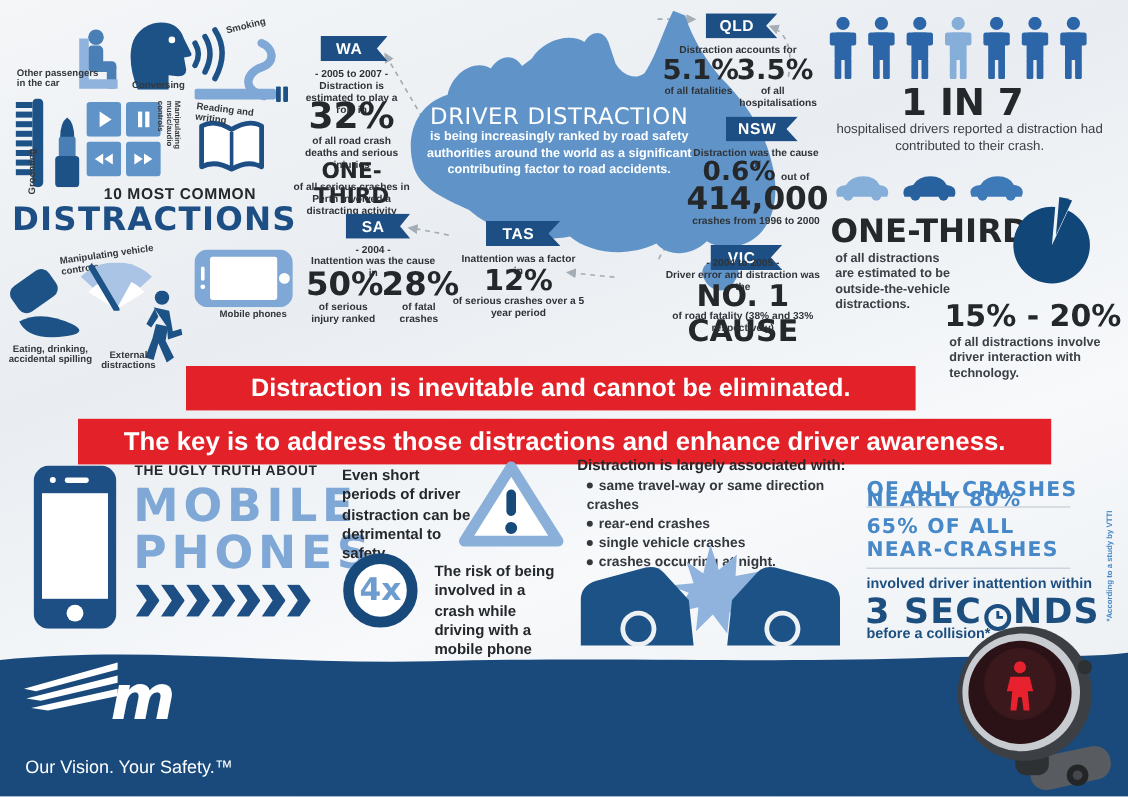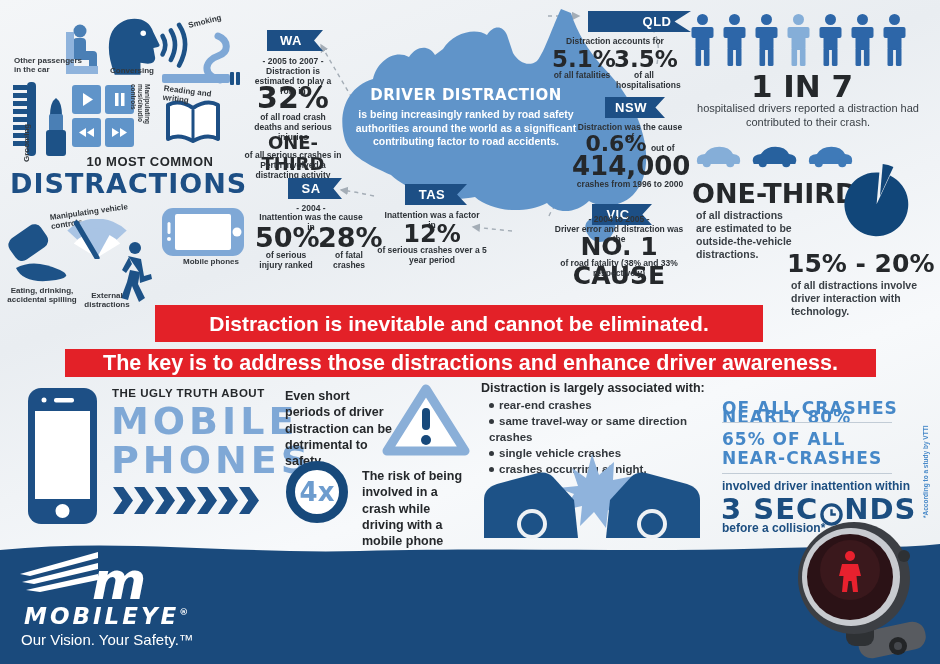--- a/index.html
+++ b/index.html
@@ -65,21 +65,21 @@
   </svg>
 
   <svg class="abs" style="left:325px;top:5px" width="345" height="260" viewBox="0 0 345 260">
     <path fill="#6094c9" d="M 20,135 C 12,108 22,82 48,74 C 52,56 70,44 84,52 C 92,40 104,40 110,50 L 118,44
       C 128,28 150,22 162,30 C 168,20 178,20 182,30 L 188,48 C 194,58 204,62 212,56
       C 220,46 228,20 236,4 L 246,8 C 252,28 264,46 276,60 C 296,80 312,104 318,130
       C 324,152 322,176 308,190 C 296,202 276,204 264,196 C 252,208 232,210 222,198
       C 198,210 166,206 150,192 C 120,198 86,188 66,170 C 44,160 26,152 20,135 Z"></path>
     <path fill="#6094c9" d="M 262,228 C 256,216 268,210 278,214 C 288,210 294,220 288,228 C 282,240 268,240 262,228 Z"></path>
   </svg>
-  <div class="abs ctr" style="left:352px;top:86px;width:228px;color:#fff;font-weight:700;font-size:15px;letter-spacing:.5px;font-family:'DejaVu Sans',sans-serif;">DRIVER DISTRACTION</div>
+  <div class="abs ctr" style="left:352px;top:86px;width:228px;color:#fff;font-weight:400;font-size:19px;letter-spacing:.5px;font-family:'DejaVu Sans',sans-serif;">DRIVER DISTRACTION</div>
   <div class="abs ctr" style="left:355px;top:108px;width:222px;color:#fff;font-weight:700;font-size:10.5px;line-height:1.3;">is being increasingly ranked by road safety authorities around the world as a significant contributing factor to road accidents.</div>
 
   <svg class="abs" style="left:13px;top:82px" width="26" height="74" viewBox="0 0 26 74">
     <rect x="14" y="0" width="9" height="74" rx="4" fill="#1d5287"></rect>
     <g fill="#1d5287">
       <rect x="0" y="3" width="14" height="5"></rect>
         <rect x="0" y="11" width="14" height="5"></rect>
       <rect x="0" y="19" width="14" height="5"></rect>
         <rect x="0" y="27" width="14" height="5"></rect>
       <rect x="0" y="35" width="14" height="5"></rect>
@@ -207,21 +207,21 @@
   <div class="abs stat-xl ctr" style="left:255px;top:222px;width:64px;font-size:27px;">50%</div>
   <div class="abs stat-xl ctr" style="left:318px;top:222px;width:62px;font-size:27px;">28%</div>
   <div class="abs desc ctr" style="left:256px;top:250px;width:60px;">of serious injury ranked</div>
   <div class="abs desc ctr" style="left:320px;top:250px;width:58px;">of fatal crashes</div>
 
   <div class="abs ribbon" style="left:405px;top:184px;width:54px;">TAS</div>
   <div class="abs lead ctr" style="left:382px;top:210px;width:100px;">Inattention was a factor in</div>
   <div class="abs stat-xl ctr" style="left:400px;top:220px;width:64px;font-size:24px;">12%</div>
   <div class="abs desc ctr" style="left:377px;top:245px;width:110px;">of serious crashes over a 5 year period</div>
 
-  <div class="abs ribbon" style="left:588px;top:11px;width:52px;padding-left:43px;">QLD</div>
+  <div class="abs ribbon" style="left:588px;top:11px;width:52px;">QLD</div>
   <div class="abs lead ctr" style="left:560px;top:36px;width:110px;">Distraction accounts for</div>
   <div class="abs stat-xl ctr" style="left:552px;top:46px;width:60px;font-size:23px;">5.1%</div>
   <div class="abs stat-xl ctr" style="left:614px;top:46px;width:58px;font-size:23px;">3.5%</div>
   <div class="abs desc ctr" style="left:552px;top:70px;width:60px;">of all fatalities</div>
   <div class="abs desc ctr" style="left:616px;top:70px;width:56px;">of all hospitalisations</div>
 
   <div class="abs ribbon" style="left:605px;top:97px;width:52px;">NSW</div>
   <div class="abs lead ctr" style="left:575px;top:122px;width:110px;">Distraction was the cause of</div>
   <div class="abs" style="left:575px;top:131px;width:110px;text-align:center;">
     <span class="stat-xl" style="font-size:22px;">0.6%</span>
@@ -276,21 +276,21 @@
   <div class="abs stat-xl" style="left:692px;top:178px;font-size:27px;">ONE-THIRD</div>
   <div class="abs" style="left:696px;top:209px;width:104px;font-size:10.5px;font-weight:700;color:#3a4046;line-height:1.25;">of all distractions are estimated to be outside-the-vehicle distractions.</div>
   <svg class="abs" style="left:843px;top:156px" width="84" height="90" viewBox="0 0 100 92">
     <path d="M40 50 L43.3 12.1 A38 38 0 1 0 56 15.6 Z" fill="#114679"></path>
     <path d="M44 40 L47.3 2.1 A38 38 0 0 1 60 5.6 Z" fill="#114679"></path>
   </svg>
   <div class="abs stat-xl" style="left:787px;top:249px;font-size:25px;">15% - 20%</div>
   <div class="abs" style="left:791px;top:279px;width:132px;font-size:10.5px;font-weight:700;color:#3a4046;line-height:1.25;">of all distractions involve driver interaction with technology.</div>
 
   <div class="abs banner" style="left:155px;top:281px;width:608px;height:37px;font-size:21px;">Distraction is inevitable and cannot be eliminated.</div>
-  <div class="abs banner" style="left:65px;top:325px;width:811px;height:28px;font-size:21.5px;">The key is to address those distractions and enhance driver awareness.</div>
+  <div class="abs banner" style="left:65px;top:325px;width:811px;height:38px;font-size:21.5px;">The key is to address those distractions and enhance driver awareness.</div>
 
   <svg class="abs" style="left:28px;top:388px" width="69" height="136" viewBox="0 0 69 136">
     <rect x="0" y="0" width="69" height="136" rx="13" fill="#1d4f85"></rect>
     <rect x="7" y="23" width="55" height="88" fill="#fff"></rect>
     <rect x="26" y="10" width="20" height="4.5" rx="2" fill="#fff"></rect>
     <circle cx="16" cy="12" r="2.5" fill="#fff"></circle>
     <circle cx="34.5" cy="123" r="7" fill="#fff"></circle>
   </svg>
   <div class="abs" style="left:112px;top:387px;font-size:11.5px;font-weight:800;color:#25282b;letter-spacing:.5px;">THE UGLY TRUTH ABOUT</div>
   <div class="abs" style="left:111px;top:399px;font-size:38px;font-weight:800;color:#7fa8d6;letter-spacing:4px;font-family:'DejaVu Sans',sans-serif;">MOBILE</div>
@@ -307,22 +307,22 @@
     <circle cx="44" cy="56" r="5" fill="#17497b"></circle>
   </svg>
 
   <div class="abs" style="left:286px;top:461px;width:62px;height:62px;border-radius:50%;border:9px solid #17497b;background:#fff;box-sizing:border-box;display:flex;align-items:center;justify-content:center;">
     <span style="font-size:26px;font-weight:800;color:#6d9cce;font-family:'DejaVu Sans',sans-serif;">4x</span>
   </div>
   <div class="abs" style="left:362px;top:468px;width:112px;font-size:12.5px;font-weight:800;color:#25282b;line-height:1.3;">The risk of being involved in a crash while driving with a mobile phone</div>
 
   <div class="abs" style="left:481px;top:381px;font-size:12.5px;font-weight:800;color:#25282b;">Distraction is largely associated with:</div>
   <div class="abs" style="left:489px;top:397px;width:210px;">
+    <div style="font-size:11.5px;font-weight:700;color:#33383d;line-height:16px;"><span class="dot"></span><span>same travel-way or same direction crashes</span></div>
     <div style="font-size:11.5px;font-weight:700;color:#33383d;line-height:16px;"><span class="dot"></span><span>rear-end crashes</span></div>
-    <div style="font-size:11.5px;font-weight:700;color:#33383d;line-height:16px;"><span class="dot"></span><span>same travel-way or same direction crashes</span></div>
     <div style="font-size:11.5px;font-weight:700;color:#33383d;line-height:16px;"><span class="dot"></span><span>single vehicle crashes</span></div>
     <div style="font-size:11.5px;font-weight:700;color:#33383d;line-height:16px;"><span class="dot"></span><span>crashes occurring at night.</span></div>
   </div>
 
   <svg class="abs" style="left:482px;top:450px" width="220" height="90" viewBox="0 0 220 90">
     <polygon fill="#8fb3dc" points="110,4 117,25 132,12 131,30 152,26 140,42 158,48 138,52 146,68 126,60 124,78 112,62 98,76 100,56 82,60 92,44 76,38 96,36 90,18 104,28"></polygon>
     <g fill="#1d5287">
       <path d="M2 88 L2 50 Q2 38 15 34 L56 23 Q65 21 71 27 L92 50 L96 88 Z"></path>
       <path d="M218 88 L218 50 Q218 38 205 34 L164 23 Q155 21 149 27 L128 50 L124 88 Z"></path>
     </g>
@@ -354,23 +354,20 @@
     <path d="M0,12 C120,0 230,16 360,13 C520,9 640,15 780,10 C840,8 900,11 940,6 L940,126 L0,126 Z" fill="#1a4a7c"></path>
   </svg>
   <svg class="abs" style="left:20px;top:548px;overflow:visible" width="170" height="56" viewBox="0 0 170 56">
     <g fill="#fff">
       <polygon points="0,26 78,4 78,10 10,28"></polygon>
       <polygon points="2,34 78,15 78,21 14,36"></polygon>
       <polygon points="6,42 78,26 78,32 20,44"></polygon>
     </g>
     <text x="72" y="51" font-size="52" font-weight="bold" font-style="italic" fill="#fff" font-family="DejaVu Sans, sans-serif">m</text>
   </svg>
-  <div class="abs" style="left:24px;top:603px;color:#fff;font-style:italic;font-weight:800;font-size:23px;letter-spacing:3px;font-family:'DejaVu Sans',sans-serif;">
-    <span>MOBILEYE</span><span style="font-size:9px;vertical-align:super;letter-spacing:0;">®</span>
-  </div>
   <div class="abs" style="left:21px;top:631px;color:#fff;font-size:15px;font-weight:400;text-align:right;">Our Vision. Your Safety.™</div>
 
   <svg class="abs" style="left:792px;top:518px" width="140" height="146" viewBox="0 0 140 146">
     <rect x="66" y="108" width="68" height="28" rx="13" fill="#585b60" transform="rotate(-12 100 122)"></rect>
     <rect x="54" y="90" width="28" height="38" rx="9" fill="#2e3134"></rect>
     <circle cx="62" cy="60" r="56" fill="#3c3f44"></circle>
     <circle cx="59" cy="59" r="49" fill="#c8cbd0"></circle>
     <circle cx="58" cy="59" r="43" fill="#2b1216"></circle>
     <circle cx="58" cy="52" r="30" fill="#3a181c"></circle>
     <g fill="#e8212e">

